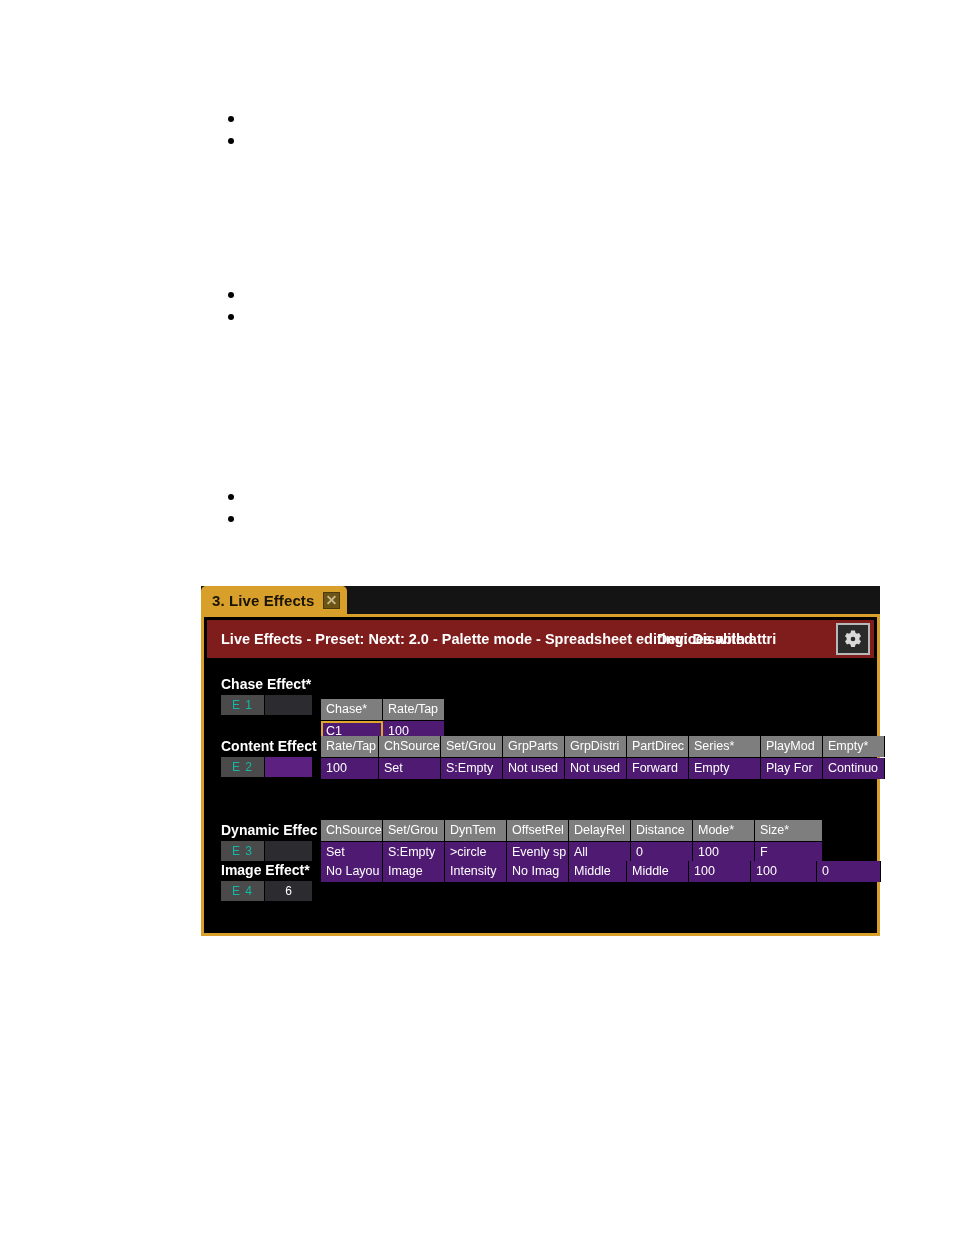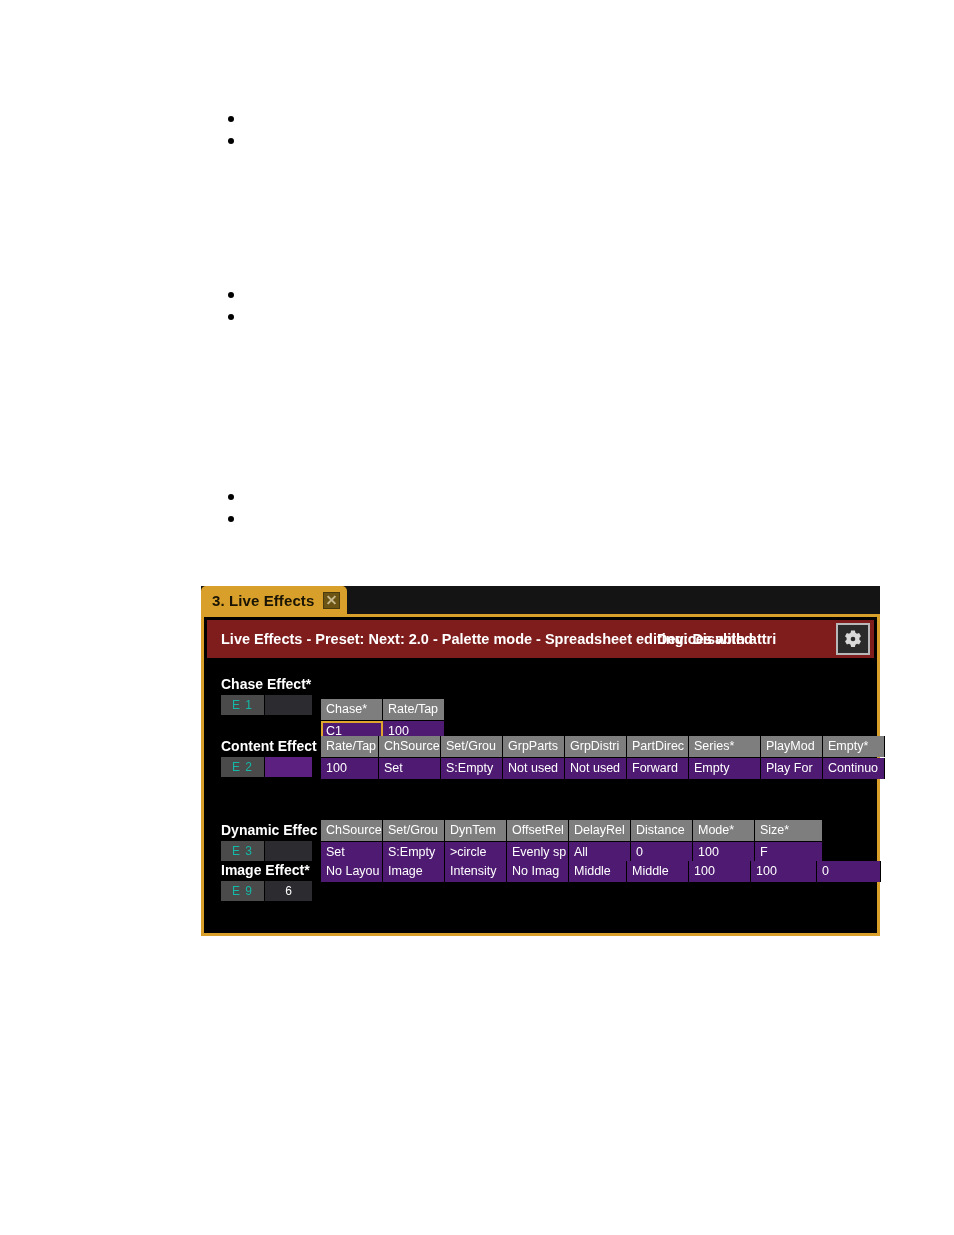--- a/index.html
+++ b/index.html
@@ -424,21 +424,21 @@
             <div class="cell value w62">100</div>
             <div class="cell value w68">F</div>
           </div>
         </div>
       </div>
 
       <div class="effect-row" id="row-image">
         <div class="row-left">
           <div class="row-title">Image Effect*</div>
           <div class="ecells">
-            <div class="ecell ecell-id">E 9</div>
+            <div class="ecell ecell-id">E 4</div>
             <div class="ecell ecell-val dark">6</div>
           </div>
         </div>
         <div class="grid" id="grid-image">
           <div class="grid-row value-row">
             <div class="cell value w62">No Layou</div>
             <div class="cell value w62">Image</div>
             <div class="cell value w62">Intensity</div>
             <div class="cell value w62">No Imag</div>
             <div class="cell value w58">Middle</div>

